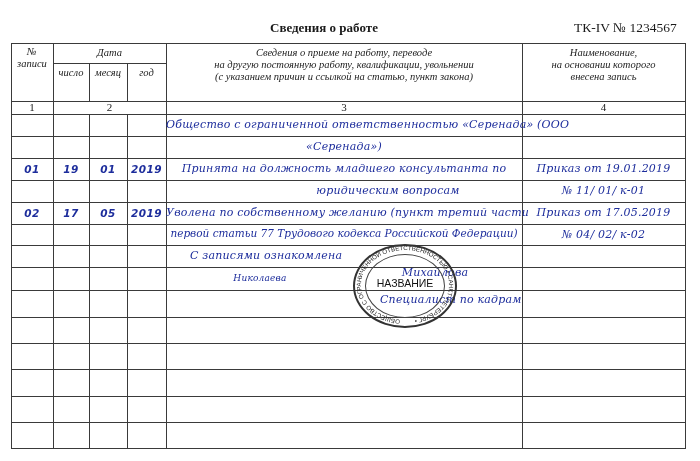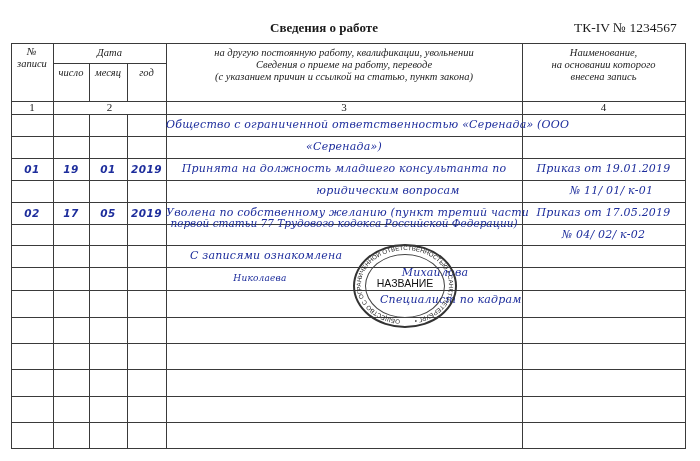--- a/index.html
+++ b/index.html
@@ -62,22 +62,22 @@
 
 <div class="hdr" style="left:11px;top:46px;width:42px;">
   <div>№</div>
   <div>записи</div>
 </div>
 <div class="hdr" style="left:53px;top:47px;width:113px;">Дата</div>
 <div class="hdr" style="left:53px;top:67px;width:36px;">число</div>
 <div class="hdr" style="left:89px;top:67px;width:38px;">месяц</div>
 <div class="hdr" style="left:127px;top:67px;width:39px;">год</div>
 <div class="hdr" style="left:166px;top:47px;width:356px;">
+  <div>Сведения о приеме на работу, переводе</div>
   <div>на другую постоянную работу, квалификации, увольнении</div>
-  <div>Сведения о приеме на работу, переводе</div>
   <div>(с указанием причин и ссылкой на статью, пункт закона)</div>
 </div>
 <div class="hdr" style="left:522px;top:47px;width:163px;">
   <div>Наименование,</div>
   <div>на основании которого</div>
   <div>внесена запись</div>
 </div>
 
 <div class="colnum" style="left:11px;top:101px;width:42px;">1</div>
 <div class="colnum" style="left:53px;top:101px;width:113px;">2</div>
@@ -93,32 +93,32 @@
 <div>
   <div class="hw num" style="left:11px;top:158px;width:42px;">01</div>
   <div class="hw num" style="left:53px;top:158px;width:36px;">19</div>
   <div class="hw num" style="left:89px;top:158px;width:38px;">01</div>
   <div class="hw num" style="left:127px;top:158px;width:39px;">2019</div>
   <div class="hw" style="left:166px;top:158px;width:356px;">Принята на должность младшего консультанта по</div>
   <div class="hw" style="left:522px;top:158px;width:163px;">Приказ от 19.01.2019</div>
 </div>
 <div>
   <div class="hw" style="left:166px;top:180px;width:356px;margin-left:44px;">юридическим вопросам</div>
-  <div class="hw" style="left:522px;top:180px;width:163px;padding-left:8px;">№ 11/ 01/ к-01</div>
+  <div class="hw" style="left:522px;top:180px;width:163px;">№ 11/ 01/ к-01</div>
 </div>
 <div>
   <div class="hw num" style="left:11px;top:202px;width:42px;">02</div>
   <div class="hw num" style="left:53px;top:202px;width:36px;">17</div>
   <div class="hw num" style="left:89px;top:202px;width:38px;">05</div>
   <div class="hw num" style="left:127px;top:202px;width:39px;">2019</div>
   <div class="hw" style="left:166px;top:202px;width:356px;">Уволена по собственному желанию (пункт третий части</div>
   <div class="hw" style="left:522px;top:202px;width:163px;">Приказ от 17.05.2019</div>
 </div>
 <div>
-  <div class="hw" style="left:166px;top:212px;width:356px;font-size:10.5px;letter-spacing:0;">первой статьи 77 Трудового кодекса Российской Федерации)</div>
+  <div class="hw" style="left:166px;top:222px;width:356px;font-size:10.5px;letter-spacing:0;">первой статьи 77 Трудового кодекса Российской Федерации)</div>
   <div class="hw" style="left:522px;top:224px;width:163px;">№ 04/ 02/ к-02</div>
 </div>
 <div>
   <div class="hw" style="left:190px;top:245px;width:150px;">С записями ознакомлена</div>
   <div class="hw" style="left:380px;top:245px;width:130px;margin-top:44px;">Специалист по кадрам</div>
 </div>
 <div>
   <div class="hw" style="left:220px;top:267px;width:80px;font-size:9px;">Николаева</div>
   <div class="hw" style="left:395px;top:262px;width:80px;font-size:11px;">Михайлова</div>
 </div>

